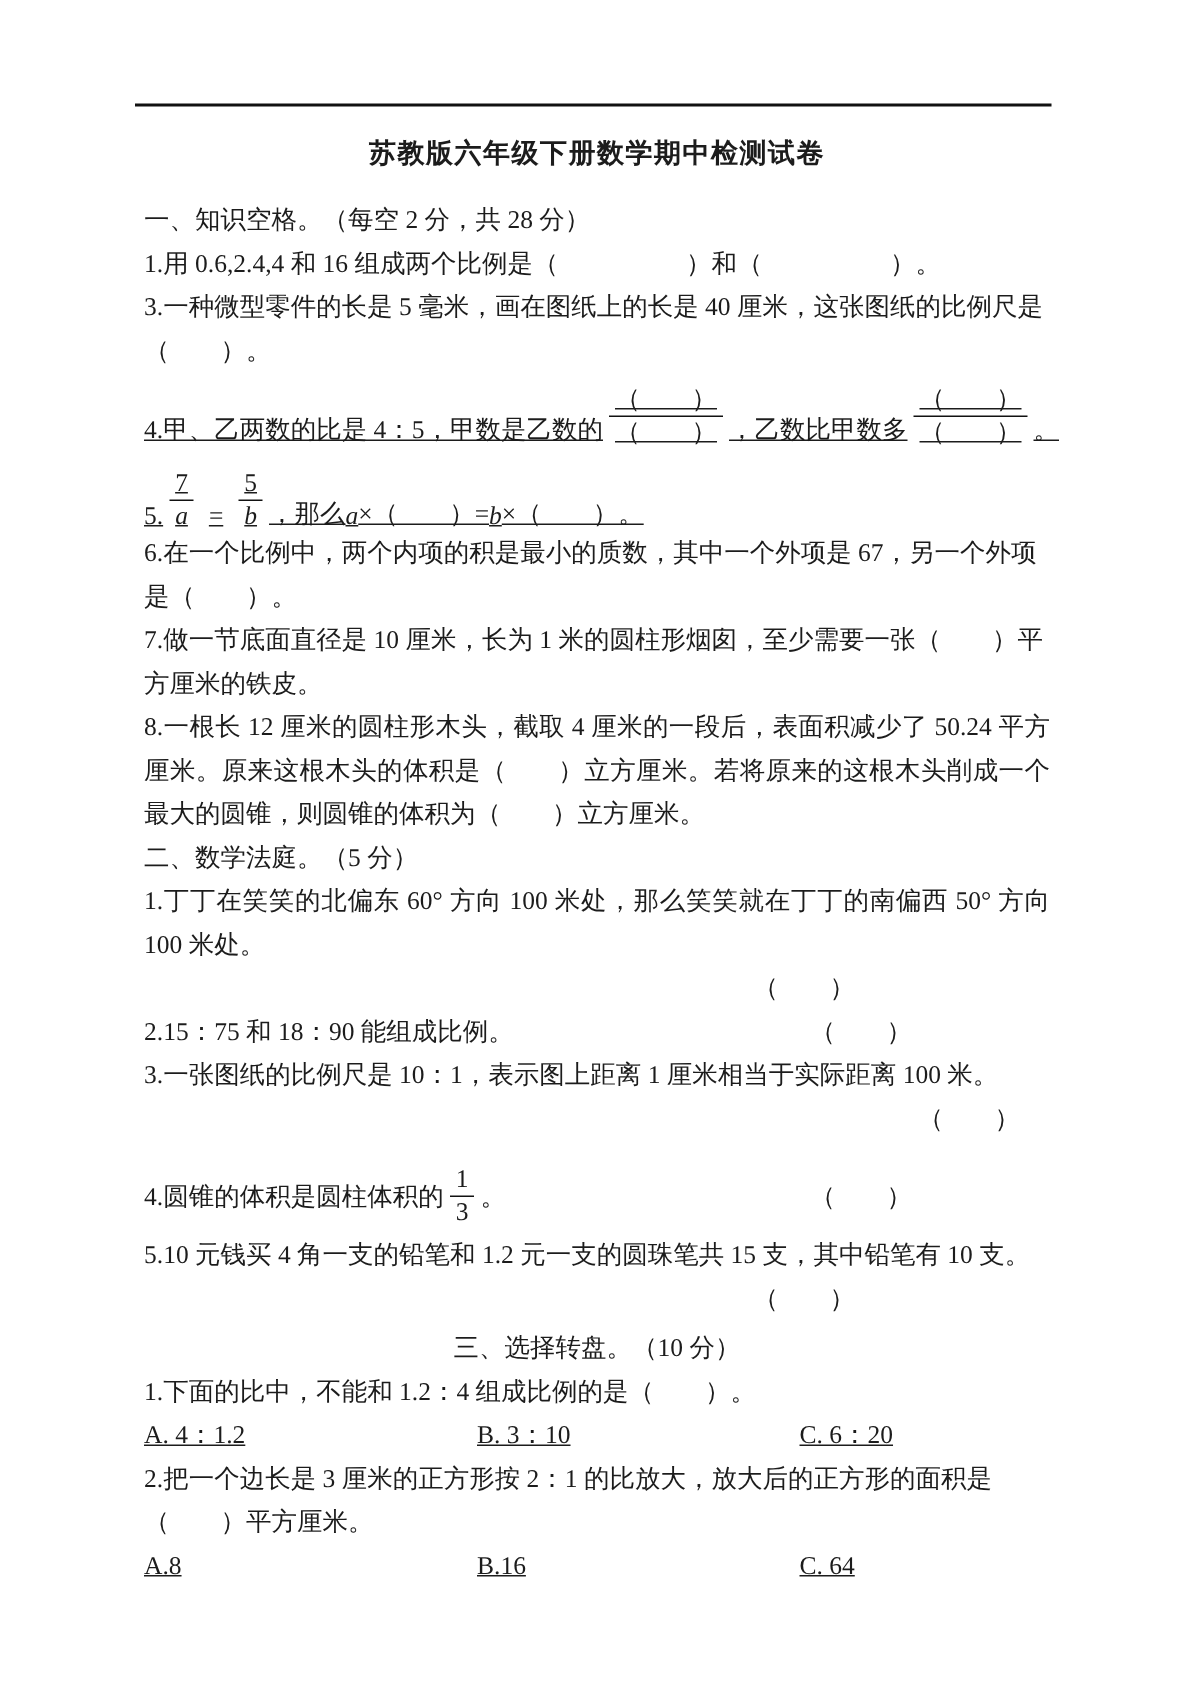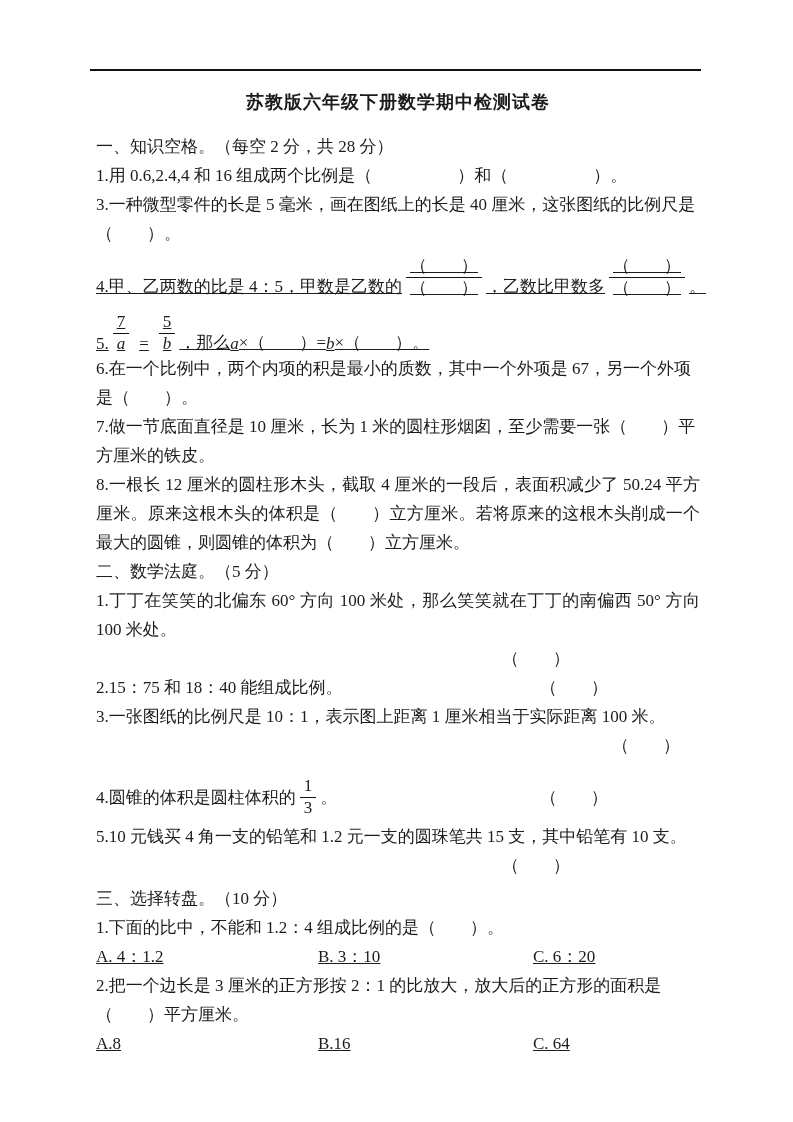--- a/index.html
+++ b/index.html
@@ -38,21 +38,21 @@
   .pl516{padding-left:516px;}
   .judge-row{display:flex;line-height:29px;margin:0;}
   .judge-row .blank{margin-left:auto;margin-right:92px;white-space:nowrap;}
   .frac-judge{display:flex;align-items:center;height:50px;margin-top:12px;}
   .frac-judge .blank{margin-left:auto;margin-right:92px;white-space:nowrap;}
   .s2q4-text{display:flex;align-items:center;}
   .options{
     display:grid;grid-template-columns:222px 215px 1fr;
     line-height:29px;margin:0;text-decoration:underline;
   }
-  .mt4{margin-top:4px;}
+  .mt4{margin-top:4px;text-align:center;}
   .mt8{margin-top:8px;}
   .mt2{margin-top:2px;}
   .nowrap{white-space:nowrap;}
 </style>
 </head>
 <body>
 
 <div class="page-rule"></div>
 
 <div class="content">
@@ -97,21 +97,21 @@
 
   <div class="line">6.在一个比例中，两个内项的积是最小的质数，其中一个外项是 67，另一个外项是（　　）。</div>
   <div class="line">7.做一节底面直径是 10 厘米，长为 1 米的圆柱形烟囱，至少需要一张（　　）平方厘米的铁皮。</div>
   <div class="para">8.一根长 12 厘米的圆柱形木头，截取 4 厘米的一段后，表面积减少了 50.24 平方厘米。原来这根木头的体积是（　　）立方厘米。若将原来的这根木头削成一个最大的圆锥，则圆锥的体积为（　　）立方厘米。</div>
 
   <div class="heading">二、数学法庭。（5 分）</div>
   <div class="para">1.丁丁在笑笑的北偏东 60° 方向 100 米处，那么笑笑就在丁丁的南偏西 50° 方向 100 米处。</div>
   <div class="answer-line pl406">（　　）</div>
 
   <div class="judge-row">
-    <span>2.15：75 和 18：40 能组成比例。</span>
+    <span>2.15：75 和 18：90 能组成比例。</span>
     <span class="blank">（　　）</span>
   </div>
 
   <div class="line">3.一张图纸的比例尺是 10：1，表示图上距离 1 厘米相当于实际距离 100 米。</div>
   <div class="answer-line pl516">（　　）</div>
 
   <div class="frac-judge">
     <span class="s2q4-text">
       <span>4.圆锥的体积是圆柱体积的</span>
       <span class="frac">

